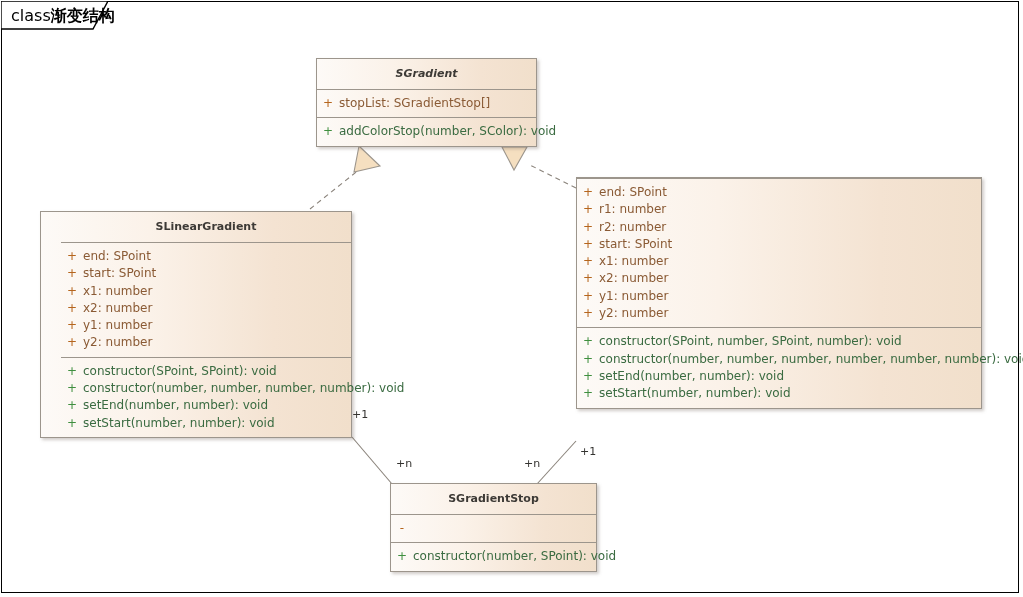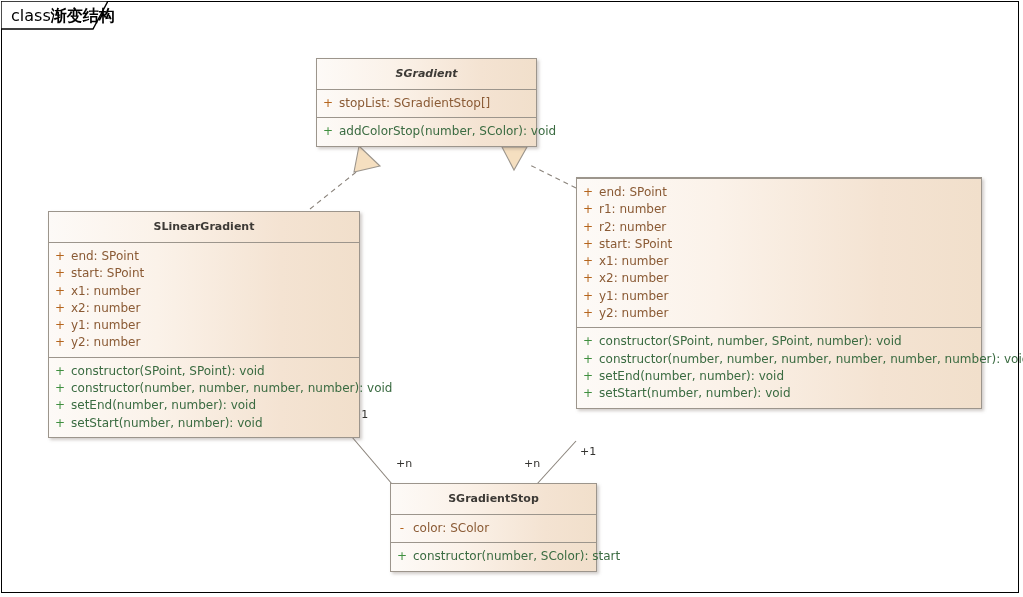--- a/index.html
+++ b/index.html
@@ -164,21 +164,21 @@
       </div>
     </div>
     <div class="uml-compartment ops">
       <div class="member">
         <span class="vis">+</span>
         <span class="member-text">addColorStop(number, SColor): void</span>
       </div>
     </div>
   </div>
 
-  <div class="uml-class" id="box-slineargradient" style="left:48px; top:211px; width:312px;">
+  <div class="uml-class" id="box-slineargradient" style="left:40px; top:211px; width:312px;padding-left:20px;">
     <div class="uml-name">SLinearGradient</div>
     <div class="uml-compartment attrs">
       <div class="member">
         <span class="vis">+</span>
         <span class="member-text">end: SPoint</span>
       </div>
       <div class="member">
         <span class="vis">+</span>
         <span class="member-text">start: SPoint</span>
       </div>
@@ -272,24 +272,23 @@
         <span class="member-text">setStart(number, number): void</span>
       </div>
     </div>
   </div>
 
   <div class="uml-class" id="box-sgradientstop" style="left:390px; top:483px; width:207px;">
     <div class="uml-name">SGradientStop</div>
     <div class="uml-compartment attrs">
       <div class="member">
         <span class="vis">-</span>
-        <span class="member-text">color: SColor</span>
-      </div>
-    </div>
-    <div class="uml-compartment ops">
-      <div class="member">
-        <span class="vis">+</span>
-        <span class="member-text">constructor(number, SColor): start</span>
+      </div>
+    </div>
+    <div class="uml-compartment ops">
+      <div class="member">
+        <span class="vis">+</span>
+        <span class="member-text">constructor(number, SPoint): void</span>
       </div>
     </div>
   </div>
 
 </div>
 
 </body></html>

